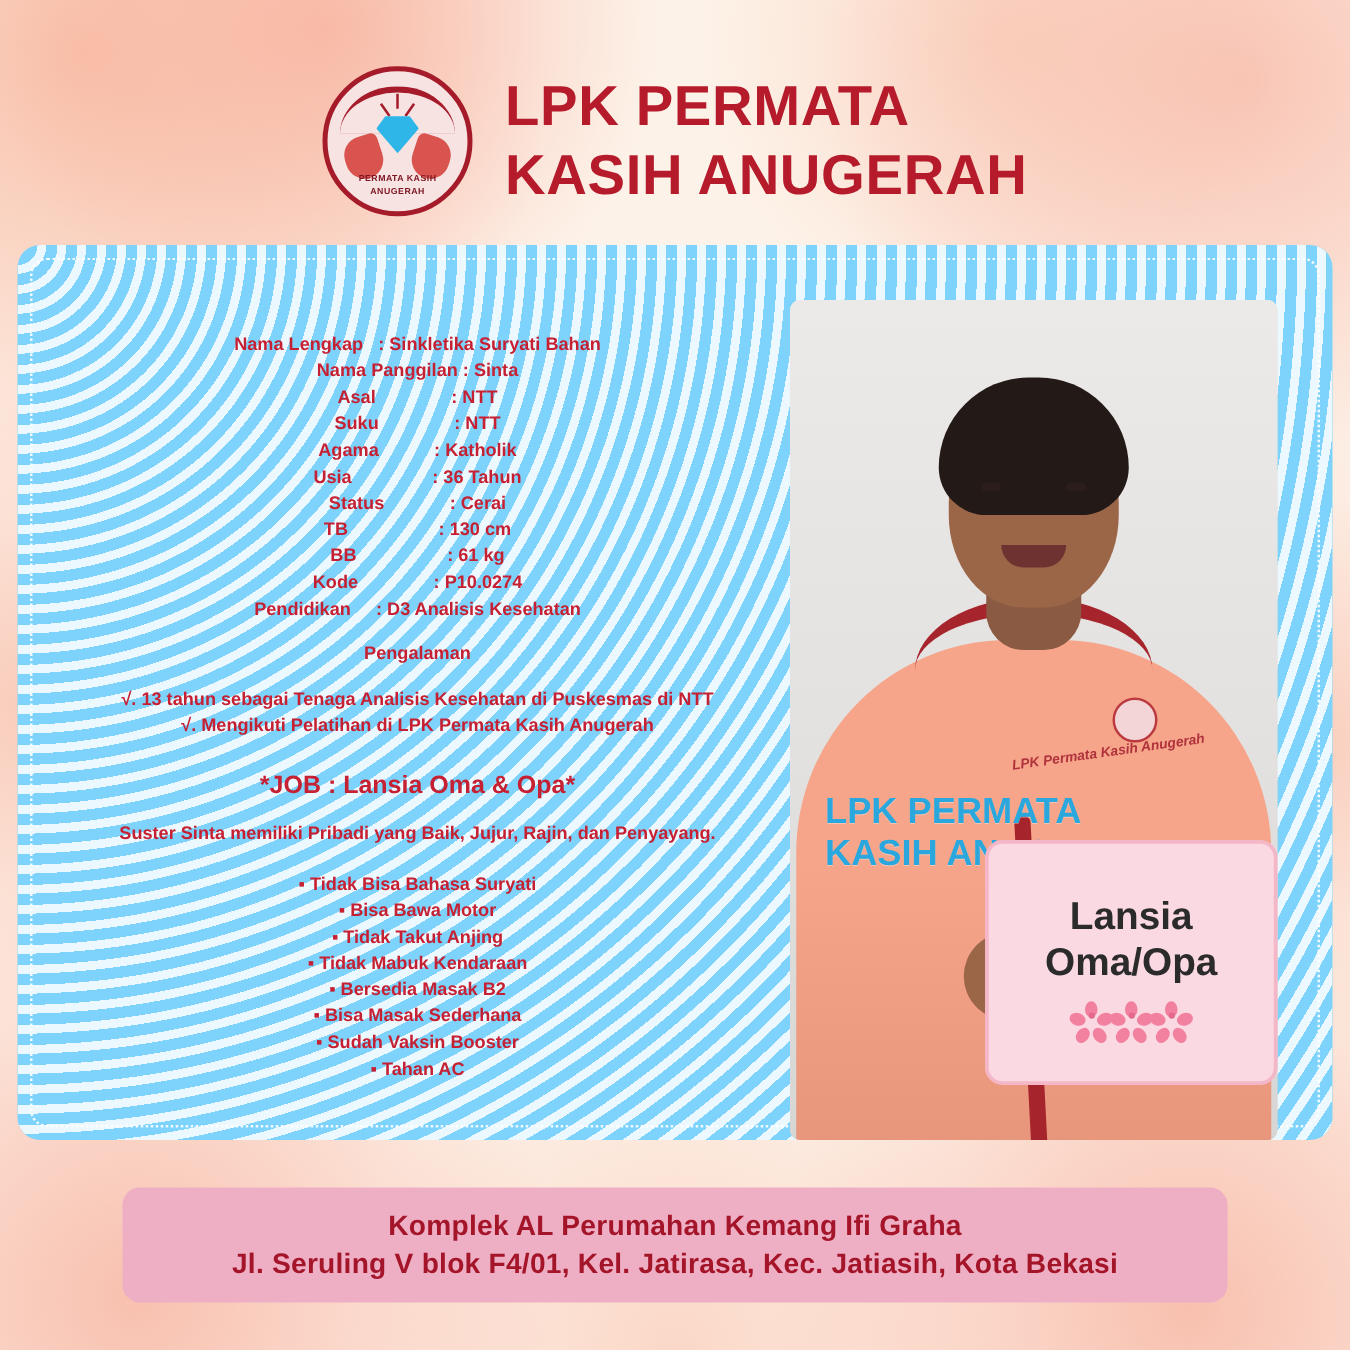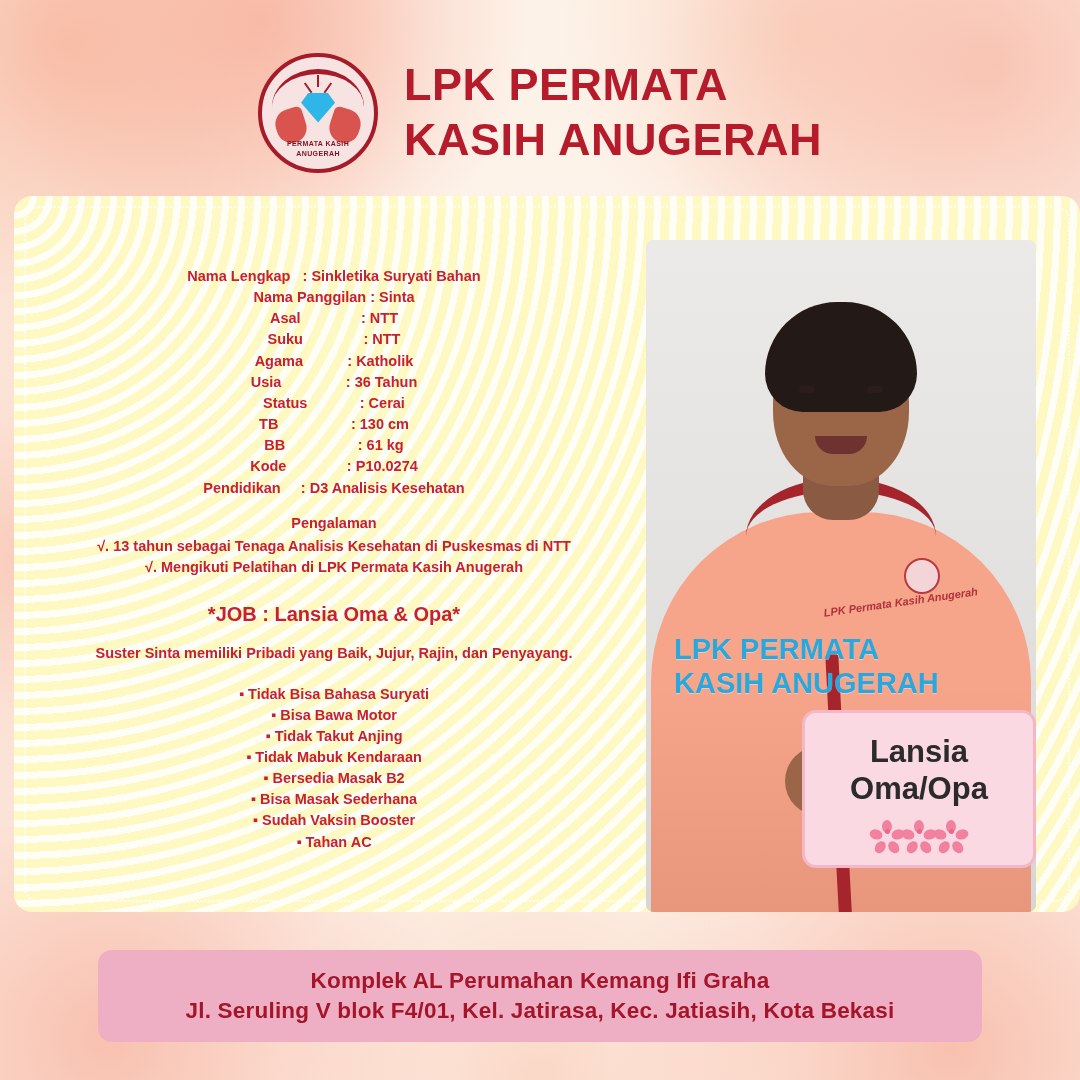--- a/index.html
+++ b/index.html
@@ -100,24 +100,24 @@
     font-weight: bold;
     font-size: 45px;
     line-height: 1.22;
     letter-spacing: .5px;
     text-align: left;
   }
 
   
   .panel {
     position: absolute;
-    left: 14px; right: 0;
+    left: 14px; right: 14px;
     top: 196px;
     height: 716px;
-    background: #fef9c3;
+    background: #7dd3fc;
     border-radius: 18px;
     overflow: hidden;
   }
   .panel .lace {
     position: absolute;
     inset: 0;
     border-radius: 18px;
     border: 14px solid transparent;
     background:
       repeating-radial-gradient(circle at 0 0, rgba(255,255,255,.85) 0 7px, rgba(255,255,255,0) 7px 16px) border-box;
@@ -144,21 +144,21 @@
     width: 560px;
     color: #c62033;
     text-align: center;
     font-size: 14.5px;
     font-weight: bold;
     line-height: 1.46;
   }
   .bio-row { display: block; white-space: pre; }
   .spacer-sm { height: 14px; }
   .spacer-md { height: 22px; }
-  .exp-title { margin-bottom: 2px; }
+  .exp-title { margin-bottom: 16px; }
   .job { font-size: 20px; }
   .traits-head { margin-bottom: 19px; }
   .trait { display: block; }
 
   
   .photo {
     position: absolute;
     right: 22px;
     top: 22px;
     width: 390px;
@@ -299,21 +299,21 @@
     text-shadow: 0 1px 0 rgba(255,255,255,.35);
     white-space: pre-line;
   }
 
   
   .jobcard {
     position: absolute;
     right: 22px;
     bottom: 22px;
     width: 234px;
-    height: 158px;
+    height: 196px;
     background: #fbd9e2;
     border: 3px solid #f3b7c8;
     border-radius: 14px;
     display: flex;
     flex-direction: column;
     align-items: center;
     justify-content: center;
     gap: 8px;
   }
   .jobcard .jt {

